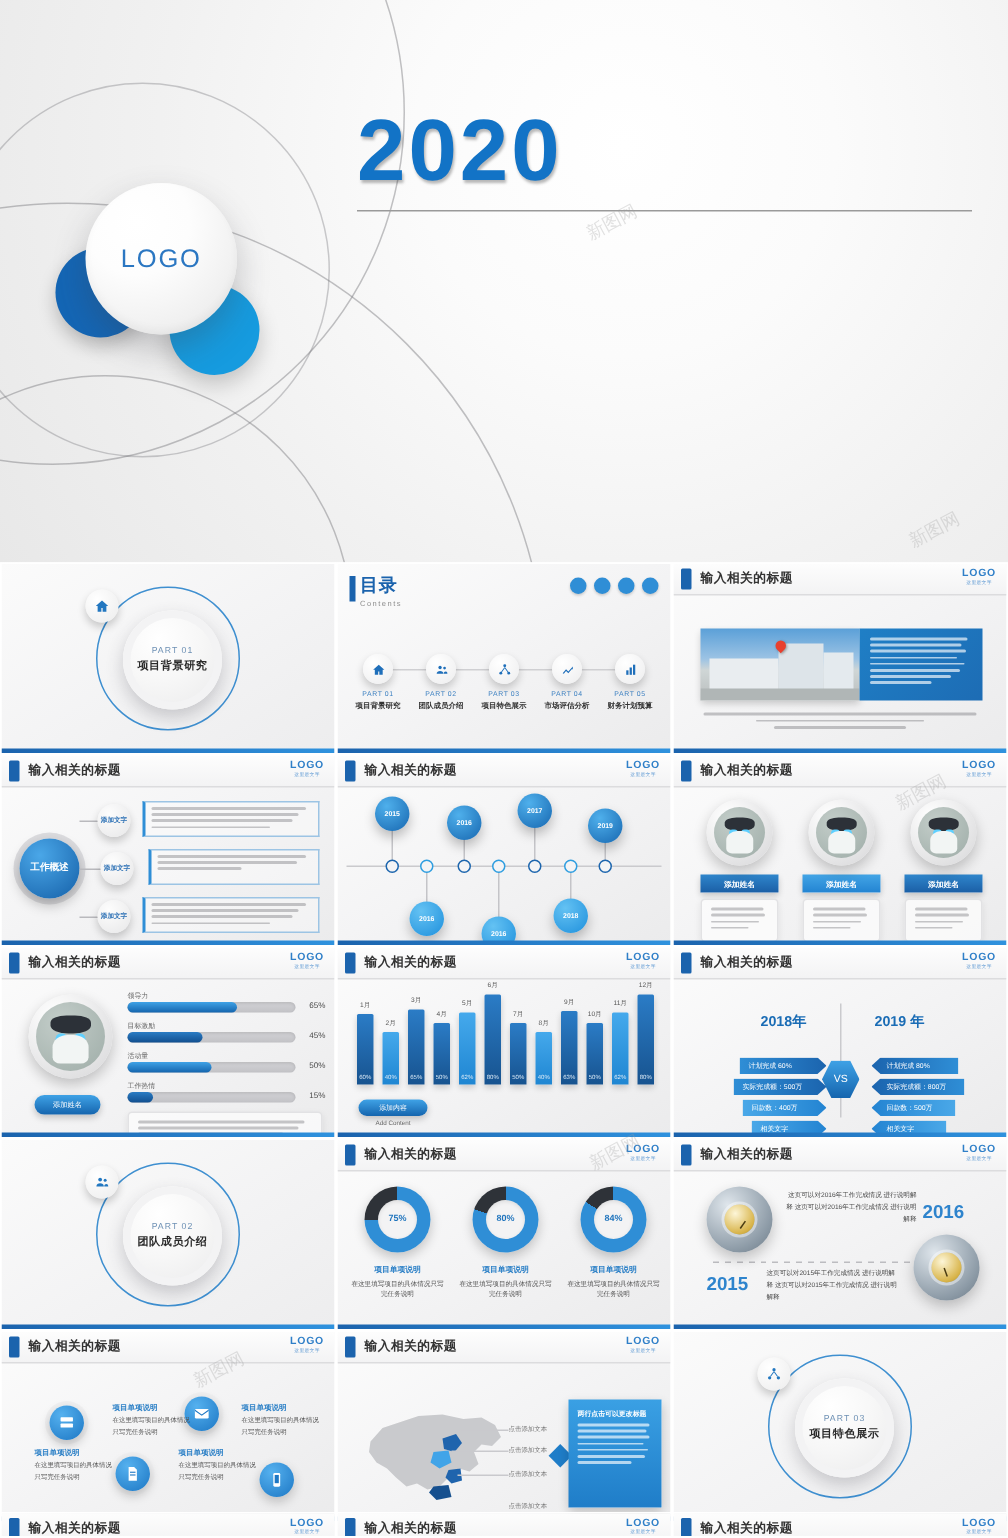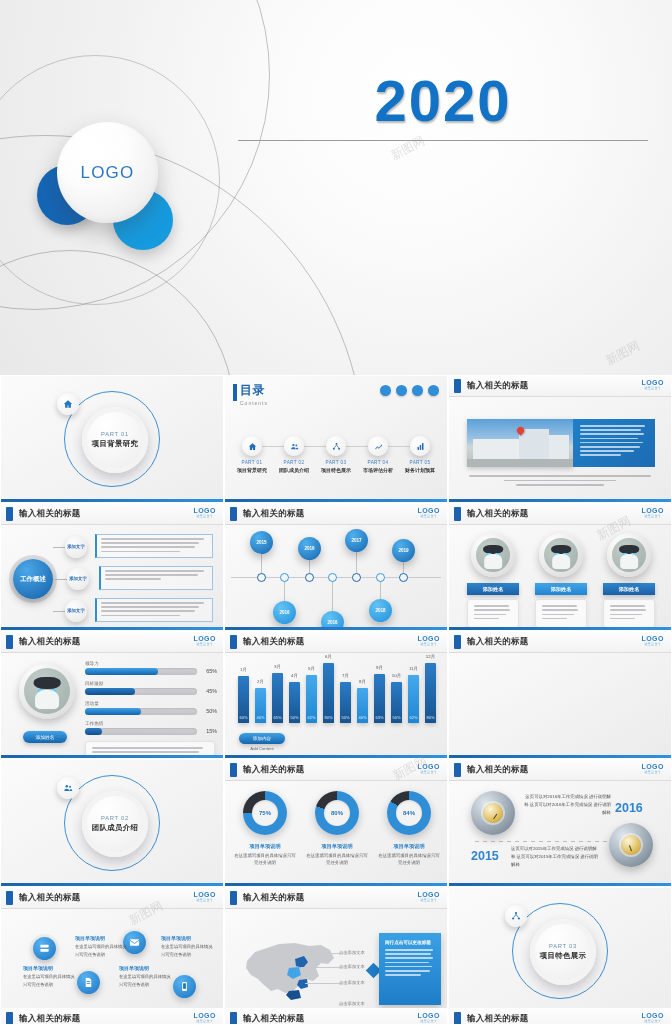--- a/index.html
+++ b/index.html
@@ -37,21 +37,21 @@
             box-shadow:0 6px 14px rgba(0,0,0,.2); }
   .logo-circle {
     position:absolute; left:14px; top:4px; width:101px; height:101px;
     border-radius:50%;
     background: radial-gradient(circle at 34% 26%, #ffffff 0%, #fdfdfd 35%, #f0f0f0 72%, #e2e2e2 100%);
     box-shadow: 0 10px 22px rgba(60,60,70,.28), inset 0 -3px 6px rgba(0,0,0,.04);
     display:flex; align-items:center; justify-content:center;
   }
   .logo-text { font-size:17px; letter-spacing:1.2px; color:#2b77c2; font-weight:400; }
 
-  .hero-right { position:absolute; left:238px; top:72px; width:410px; text-align:center; }
+  .hero-right { position:absolute; left:238px; top:72px; width:410px; }
   .hero-year {
     font-size:58px; font-weight:bold; color:#1273c6; letter-spacing:2px;
     line-height:1; text-shadow:1px 2px 2px rgba(0,0,0,.28); font-family:"Liberation Sans", sans-serif;
   }
   .hero-title {
     margin-top:14px; font-size:24px; color:#3b3b3b; letter-spacing:1px; font-weight:500;
     text-shadow:0 1px 1px rgba(255,255,255,.8);
   }
   .hero-rule { margin-top:10px; height:1px; background:#9a9a9a; width:100%; }
 
@@ -771,20 +771,36 @@
     </div>
 
     <div class="slide">
       <div class="hdr">
         <div class="tick"></div>
         <div class="ttl">输入相关的标题</div>
         <div class="logo">
           <div class="l1">LOGO</div>
           <div class="l2">这里是文字</div>
         </div>
+      </div>
+      <div class="body">
+        <div class="vs-div"></div>
+        <div class="vs-year" style="left:58px;">2018年</div>
+        <div class="vs-year" style="left:134px;">2019 年</div>
+        <div class="vs-hex">VS</div>
+
+        <div class="vs-chip" style="left:44px; top:52px; width:58px; background:linear-gradient(90deg,#2f8ed6,#1b64ae);">计划完成  60%</div>
+        <div class="vs-chip" style="left:40px; top:66px; width:62px; background:linear-gradient(90deg,#2f8ed6,#1b64ae);">实际完成额：500万</div>
+        <div class="vs-chip" style="left:46px; top:80px; width:56px; background:linear-gradient(90deg,#4aa8e8,#2384d2);">回款数：400万</div>
+        <div class="vs-chip" style="left:52px; top:94px; width:50px; background:linear-gradient(90deg,#4aa8e8,#2384d2);">相关文字</div>
+
+        <div class="vs-chip rl" style="left:132px; top:52px; width:58px; background:linear-gradient(90deg,#1b64ae,#2f8ed6);">计划完成  80%</div>
+        <div class="vs-chip rl" style="left:132px; top:66px; width:62px; background:linear-gradient(90deg,#1b64ae,#2f8ed6);">实际完成额：800万</div>
+        <div class="vs-chip rl" style="left:132px; top:80px; width:56px; background:linear-gradient(90deg,#2384d2,#4aa8e8);">回款数：500万</div>
+        <div class="vs-chip rl" style="left:132px; top:94px; width:50px; background:linear-gradient(90deg,#2384d2,#4aa8e8);">相关文字</div>
       </div>
       <div class="footbar"></div>
     </div>
 
     <div class="slide part-slide">
       <div class="part-wrap">
         <div class="part-ringline"></div>
         <div class="part-badge">
           <svg viewBox="0 0 24 24">
               <circle cx="9" cy="8" r="3"></circle>

